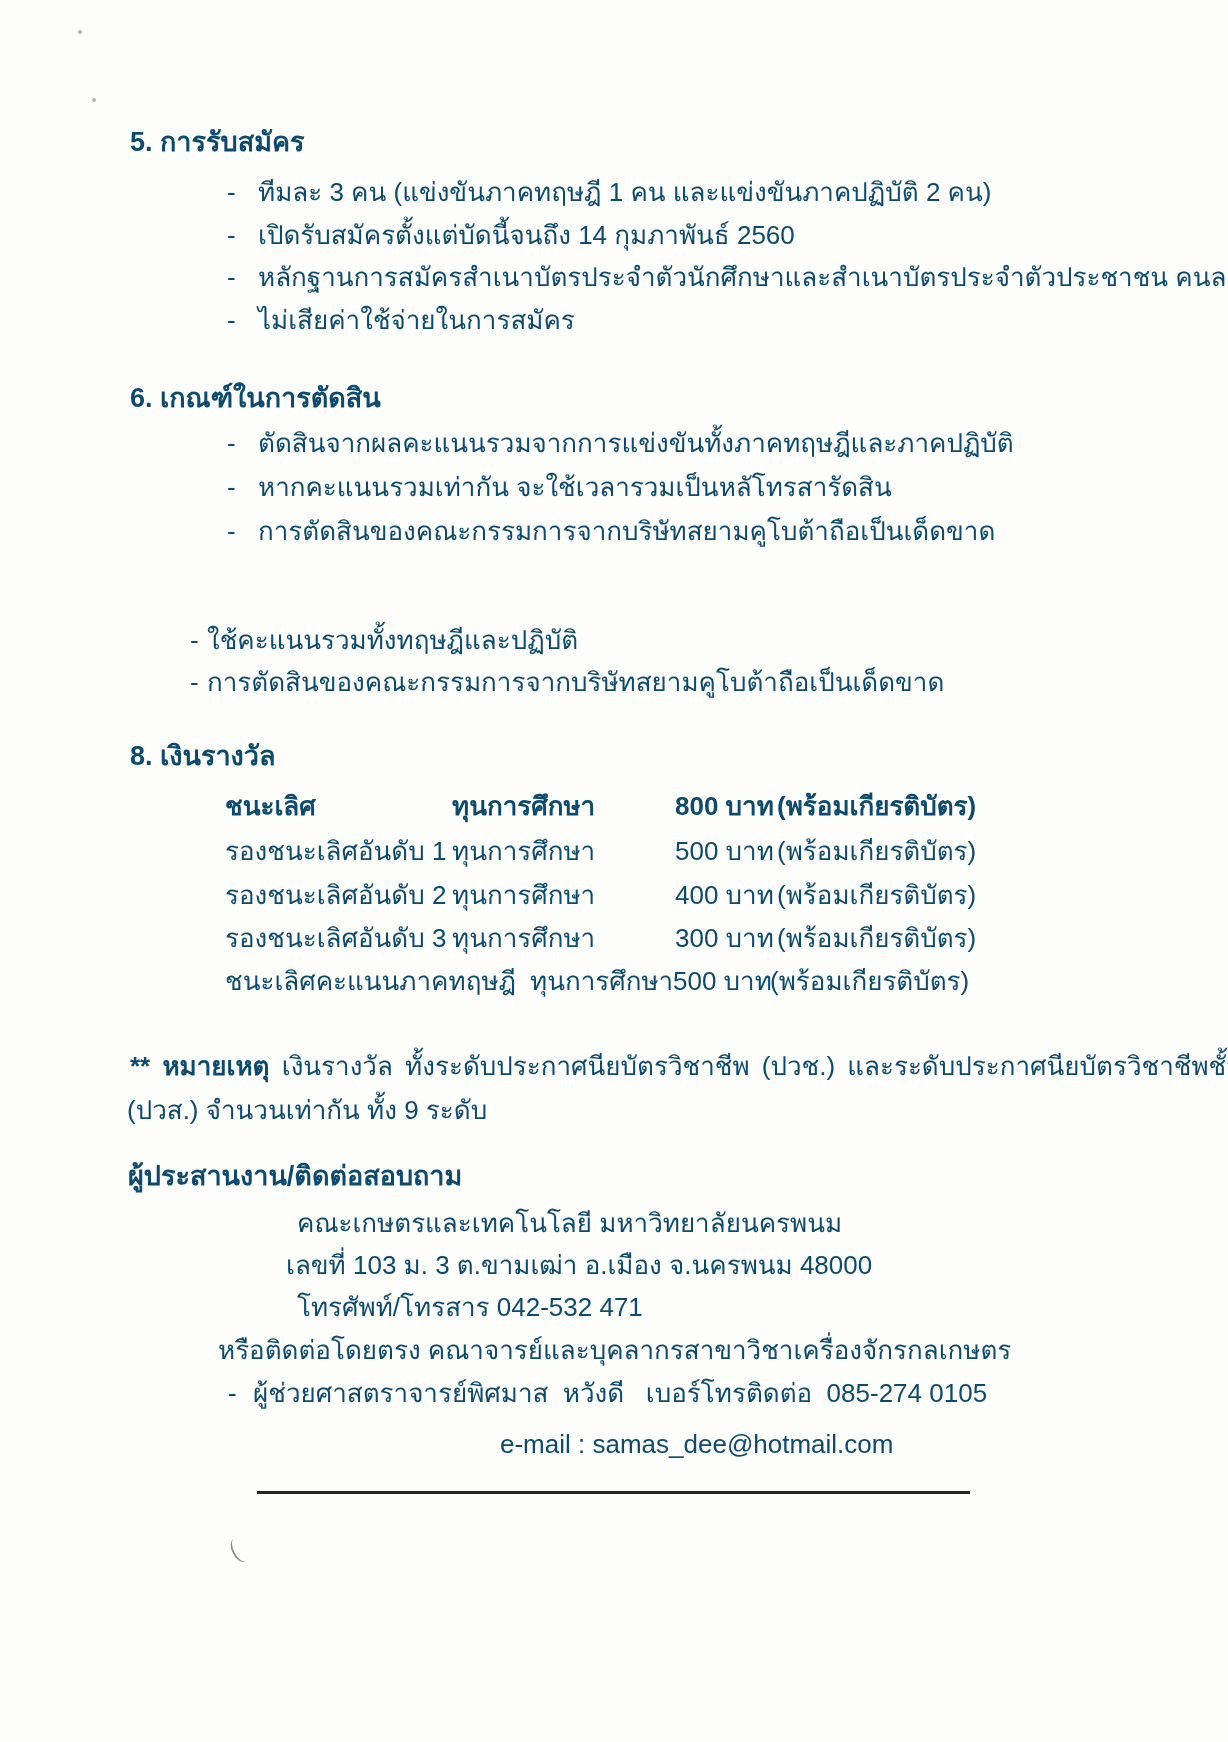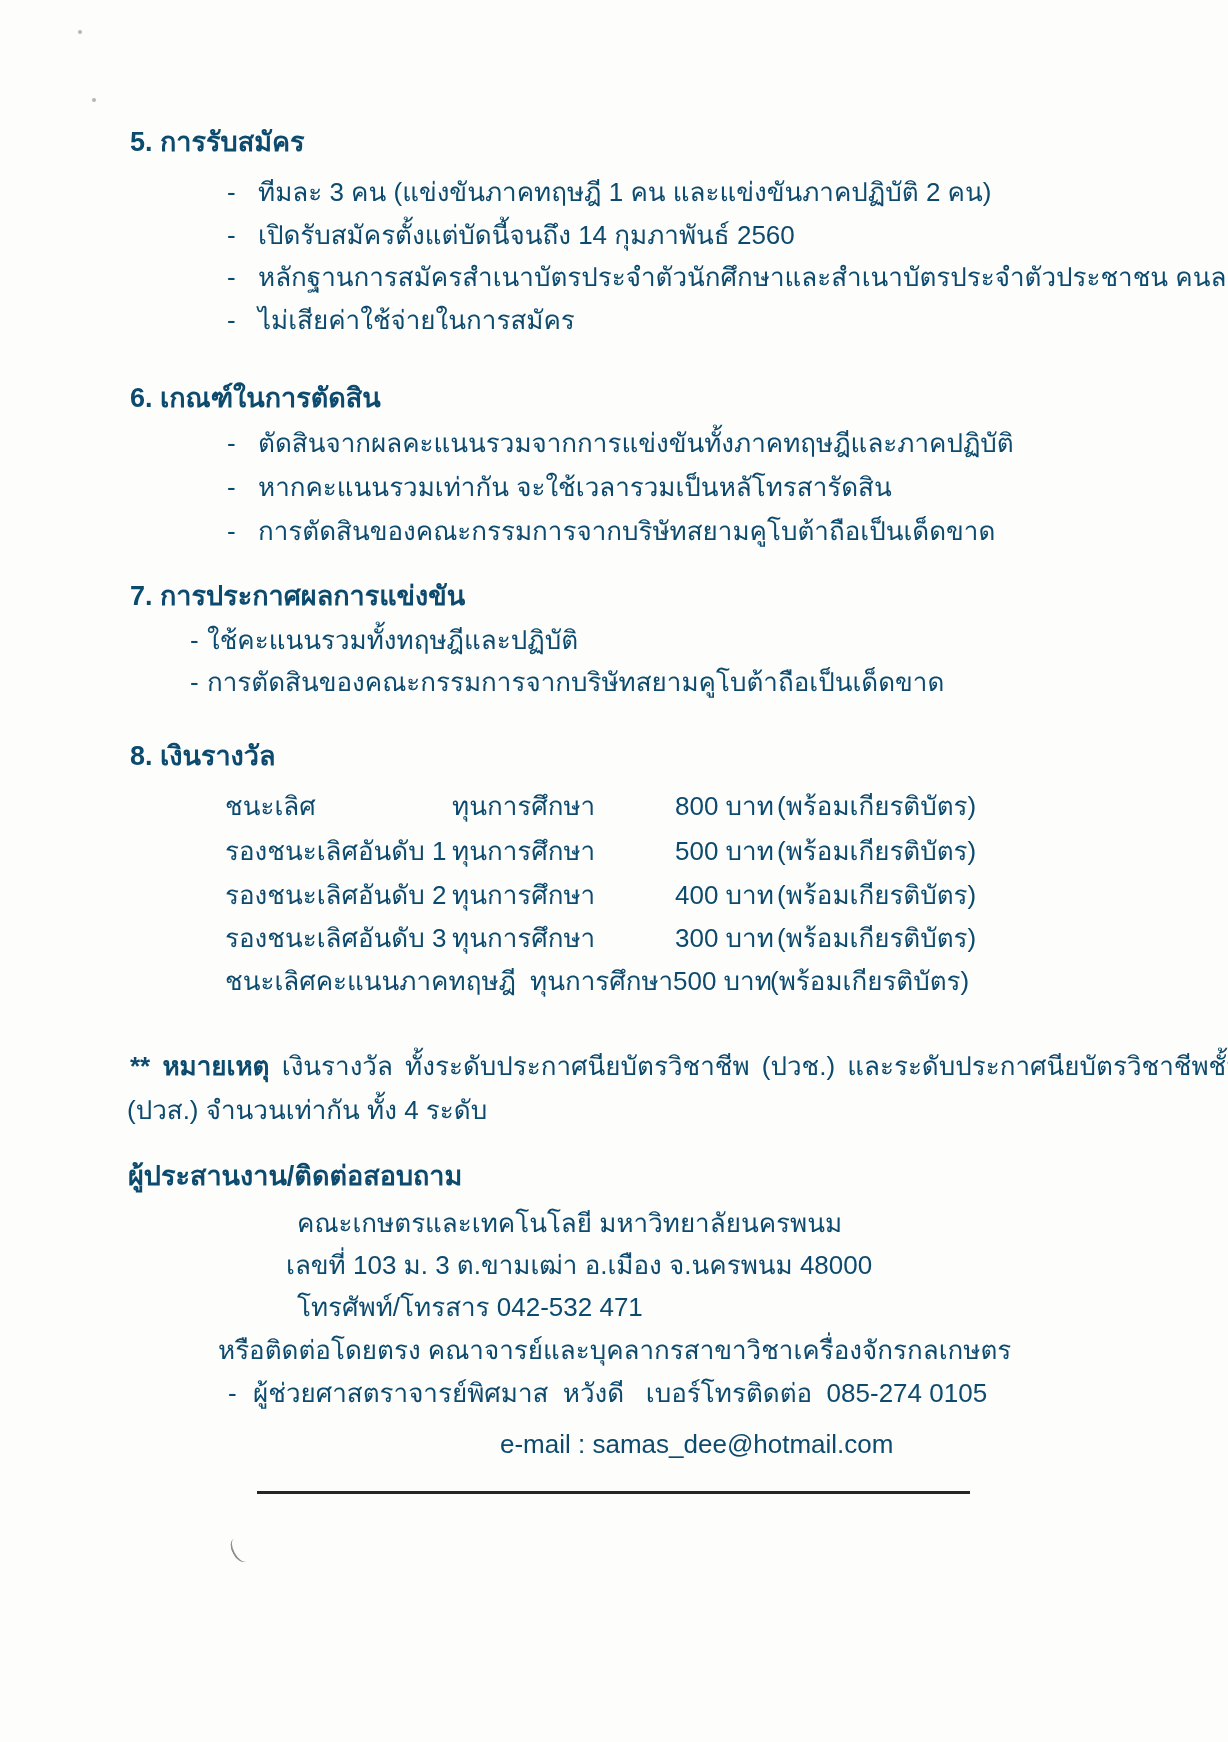--- a/index.html
+++ b/index.html
@@ -44,21 +44,21 @@
   #s6i0 { left: 227px; top: 423px; }
   #s6i1 { left: 227px; top: 467px; }
   #s6i2 { left: 227px; top: 511px; }
   
   #s7h  { left: 130px; top: 576px; }
   #s7i0 { left: 190px; top: 620px; }
   #s7i1 { left: 190px; top: 662px; }
   
   #s8h  { left: 130px; top: 736px; }
   .prow { position: absolute; left: 225px; width: 960px; height: 40px; }
-  #pr0 { top: 786px; }
+  #pr0 { top: 786px; font-weight: bold; }
   #pr1 { top: 831px; text-align: right; }
   #pr2 { top: 875px; }
   #pr3 { top: 918px; }
   #pr4 { top: 961px; }
   .pcell { position: absolute; top: 0; font-size: 26px; line-height: 40px; white-space: pre; }
   .pc-rank { left: 0; }
   .pc-fund { left: 227px; }
   .pc-amt  { left: 450px; }
   .pc-cert { left: 552px; }
   #pr4 .pc-fund { left: 305px; }
@@ -107,21 +107,20 @@
   <div class="line" id="s5i0"><span class="dash w31">-</span><span>ทีมละ 3 คน (แข่งขันภาคทฤษฎี 1 คน และแข่งขันภาคปฏิบัติ 2 คน)</span></div>
   <div class="line" id="s5i1"><span class="dash w31">-</span><span>เปิดรับสมัครตั้งแต่บัดนี้จนถึง 14 กุมภาพันธ์ 2560</span></div>
   <div class="line" id="s5i2"><span class="dash w31">-</span><span>หลักฐานการสมัครสำเนาบัตรประจำตัวนักศึกษาและสำเนาบัตรประจำตัวประชาชน คนละ 1 ชุด</span></div>
   <div class="line" id="s5i3"><span class="dash w31">-</span><span>ไม่เสียค่าใช้จ่ายในการสมัคร</span></div>
 
   <div class="hd" id="s6h">6. เกณฑ์ในการตัดสิน</div>
   <div class="line" id="s6i0"><span class="dash w31">-</span><span>ตัดสินจากผลคะแนนรวมจากการแข่งขันทั้งภาคทฤษฎีและภาคปฏิบัติ</span></div>
   <div class="line" id="s6i1"><span class="dash w31">-</span><span>หากคะแนนรวมเท่ากัน จะใช้เวลารวมเป็นหลัโทรสารัดสิน</span></div>
   <div class="line" id="s6i2"><span class="dash w31">-</span><span>การตัดสินของคณะกรรมการจากบริษัทสยามคูโบต้าถือเป็นเด็ดขาด</span></div>
 
-  <div class="hd" id="s7h">7. การประกาศผลการแข่งขัน</div>
   <div class="line" id="s7i0"><span class="dash w17">-</span><span>ใช้คะแนนรวมทั้งทฤษฎีและปฏิบัติ</span></div>
   <div class="line" id="s7i1"><span class="dash w17">-</span><span>การตัดสินของคณะกรรมการจากบริษัทสยามคูโบต้าถือเป็นเด็ดขาด</span></div>
 
   <div class="hd" id="s8h">8. เงินรางวัล</div>
 
   <div class="prow" id="pr0">
     <span class="pcell pc-rank">ชนะเลิศ</span>
     <span class="pcell pc-fund">ทุนการศึกษา</span>
     <span class="pcell pc-amt">800 บาท</span>
     <span class="pcell pc-cert">(พร้อมเกียรติบัตร)</span>
@@ -145,21 +144,21 @@
     <span class="pcell pc-cert">(พร้อมเกียรติบัตร)</span>
   </div>
   <div class="prow" id="pr4">
     <span class="pcell pc-rank">ชนะเลิศคะแนนภาคทฤษฎี</span>
     <span class="pcell pc-fund">ทุนการศึกษา</span>
     <span class="pcell pc-amt">500 บาท</span>
     <span class="pcell pc-cert">(พร้อมเกียรติบัตร)</span>
   </div>
 
   <div class="line note-wide" id="note1"><span class="bold">**</span><span> </span><span class="bold">หมายเหตุ</span><span> </span><span>เงินรางวัล ทั้งระดับประกาศนียบัตรวิชาชีพ (ปวช.) และระดับประกาศนียบัตรวิชาชีพชั้นสูง</span></div>
-  <div class="line" id="note2">(ปวส.) จำนวนเท่ากัน ทั้ง 4 ระดับ</div>
+  <div class="line" id="note2">(ปวส.) จำนวนเท่ากัน ทั้ง 9 ระดับ</div>
 
   <div class="hd" id="ch">ผู้ประสานงาน/ติดต่อสอบถาม</div>
   <div class="line" id="corg">คณะเกษตรและเทคโนโลยี มหาวิทยาลัยนครพนม</div>
   <div class="line" id="caddr">เลขที่ 103 ม. 3 ต.ขามเฒ่า อ.เมือง จ.นครพนม 48000</div>
   <div class="line" id="cphone">โทรศัพท์/โทรสาร 042-532 471</div>
   <div class="line" id="cdirect">หรือติดต่อโดยตรง คณาจารย์และบุคลากรสาขาวิชาเครื่องจักรกลเกษตร</div>
   <div class="line" id="cperson"><span class="dash w25">-</span><span>ผู้ช่วยศาสตราจารย์พิศมาส  หวังดี   เบอร์โทรติดต่อ  085-274 0105</span></div>
   <div class="line" id="cemail">e-mail : samas_dee@hotmail.com</div>
 
   <div id="rule"></div>

